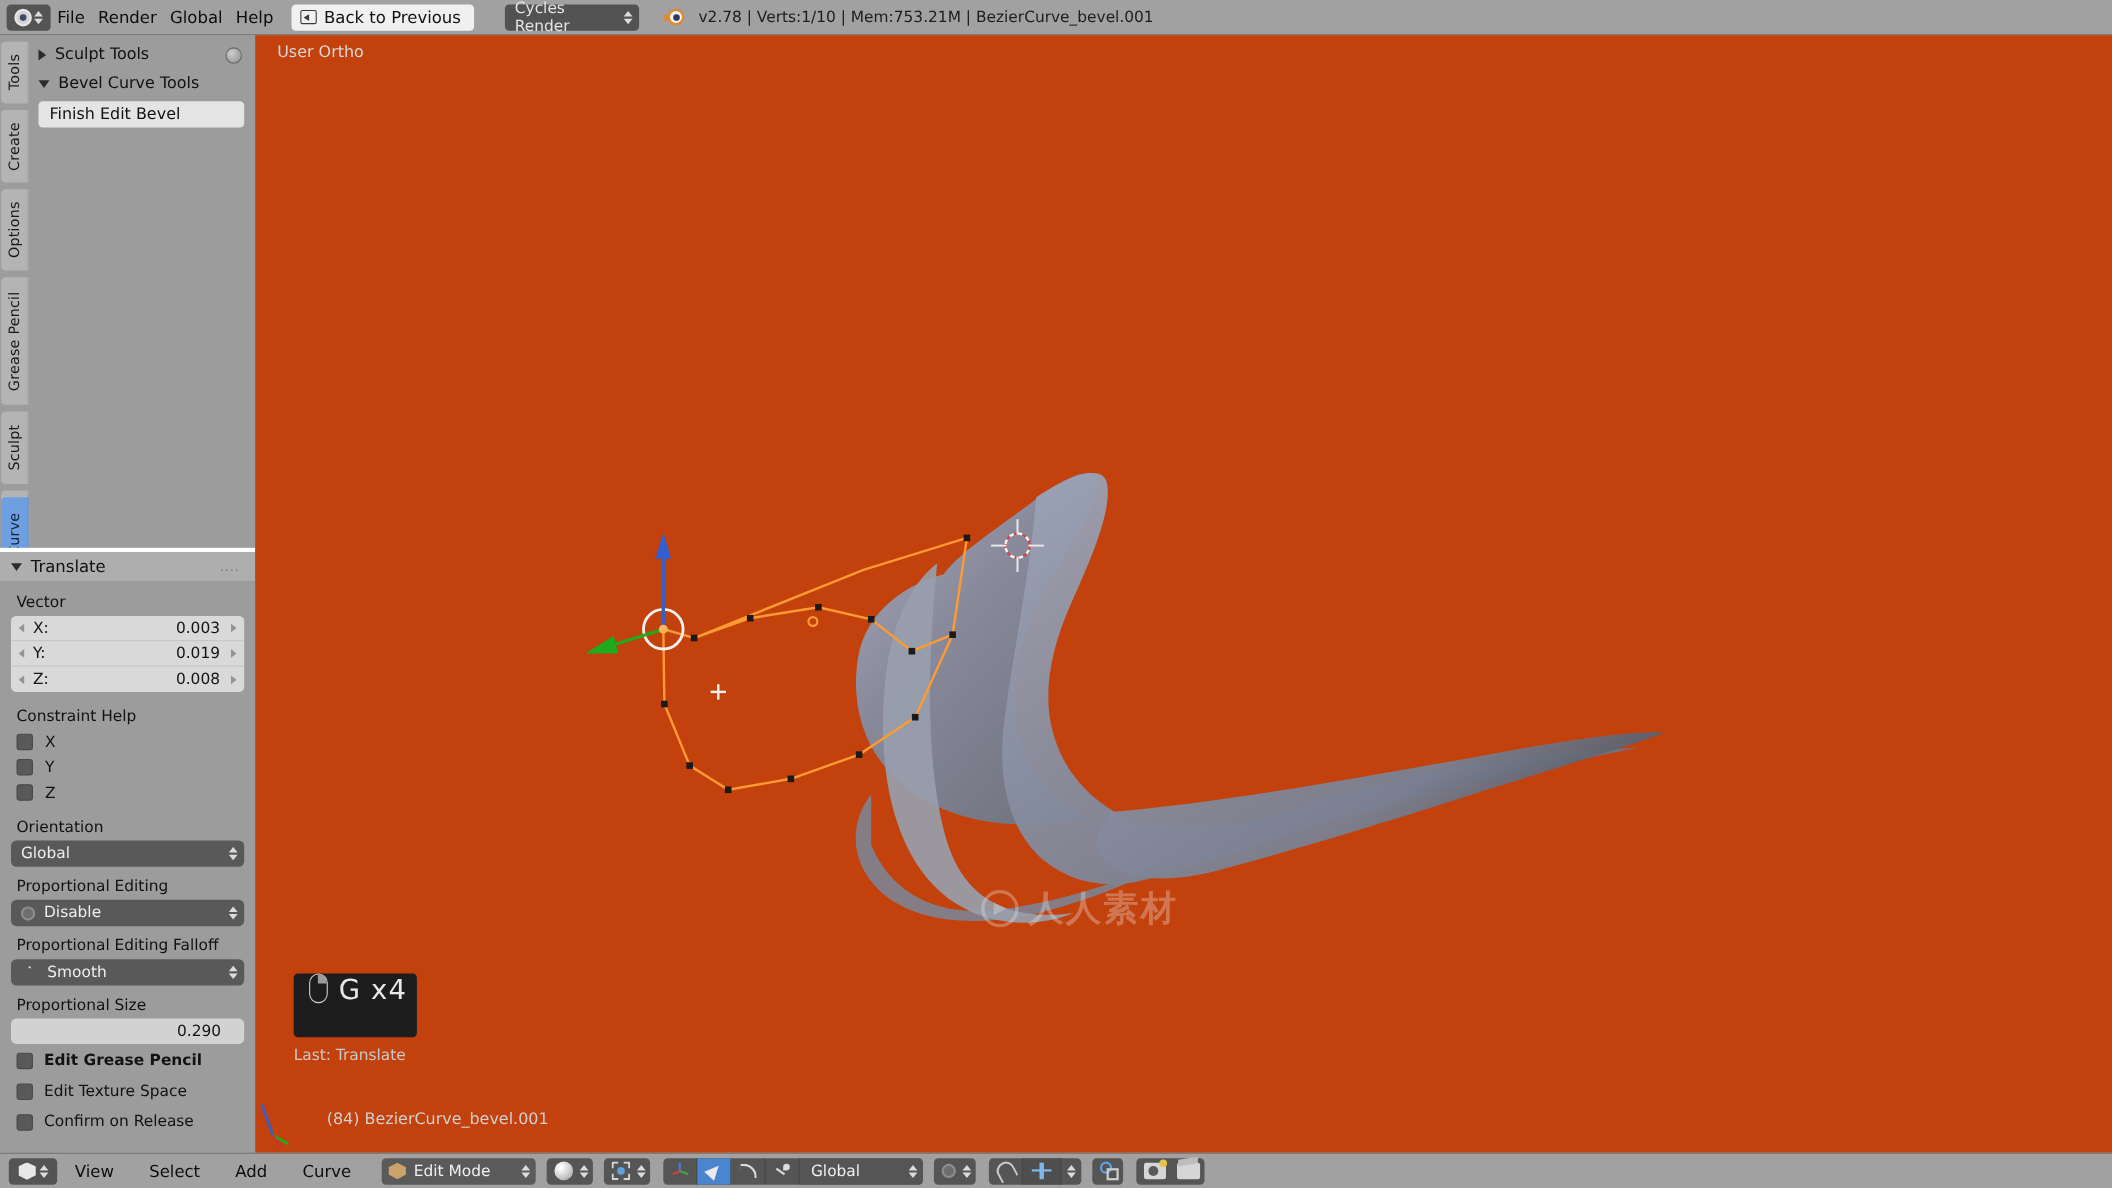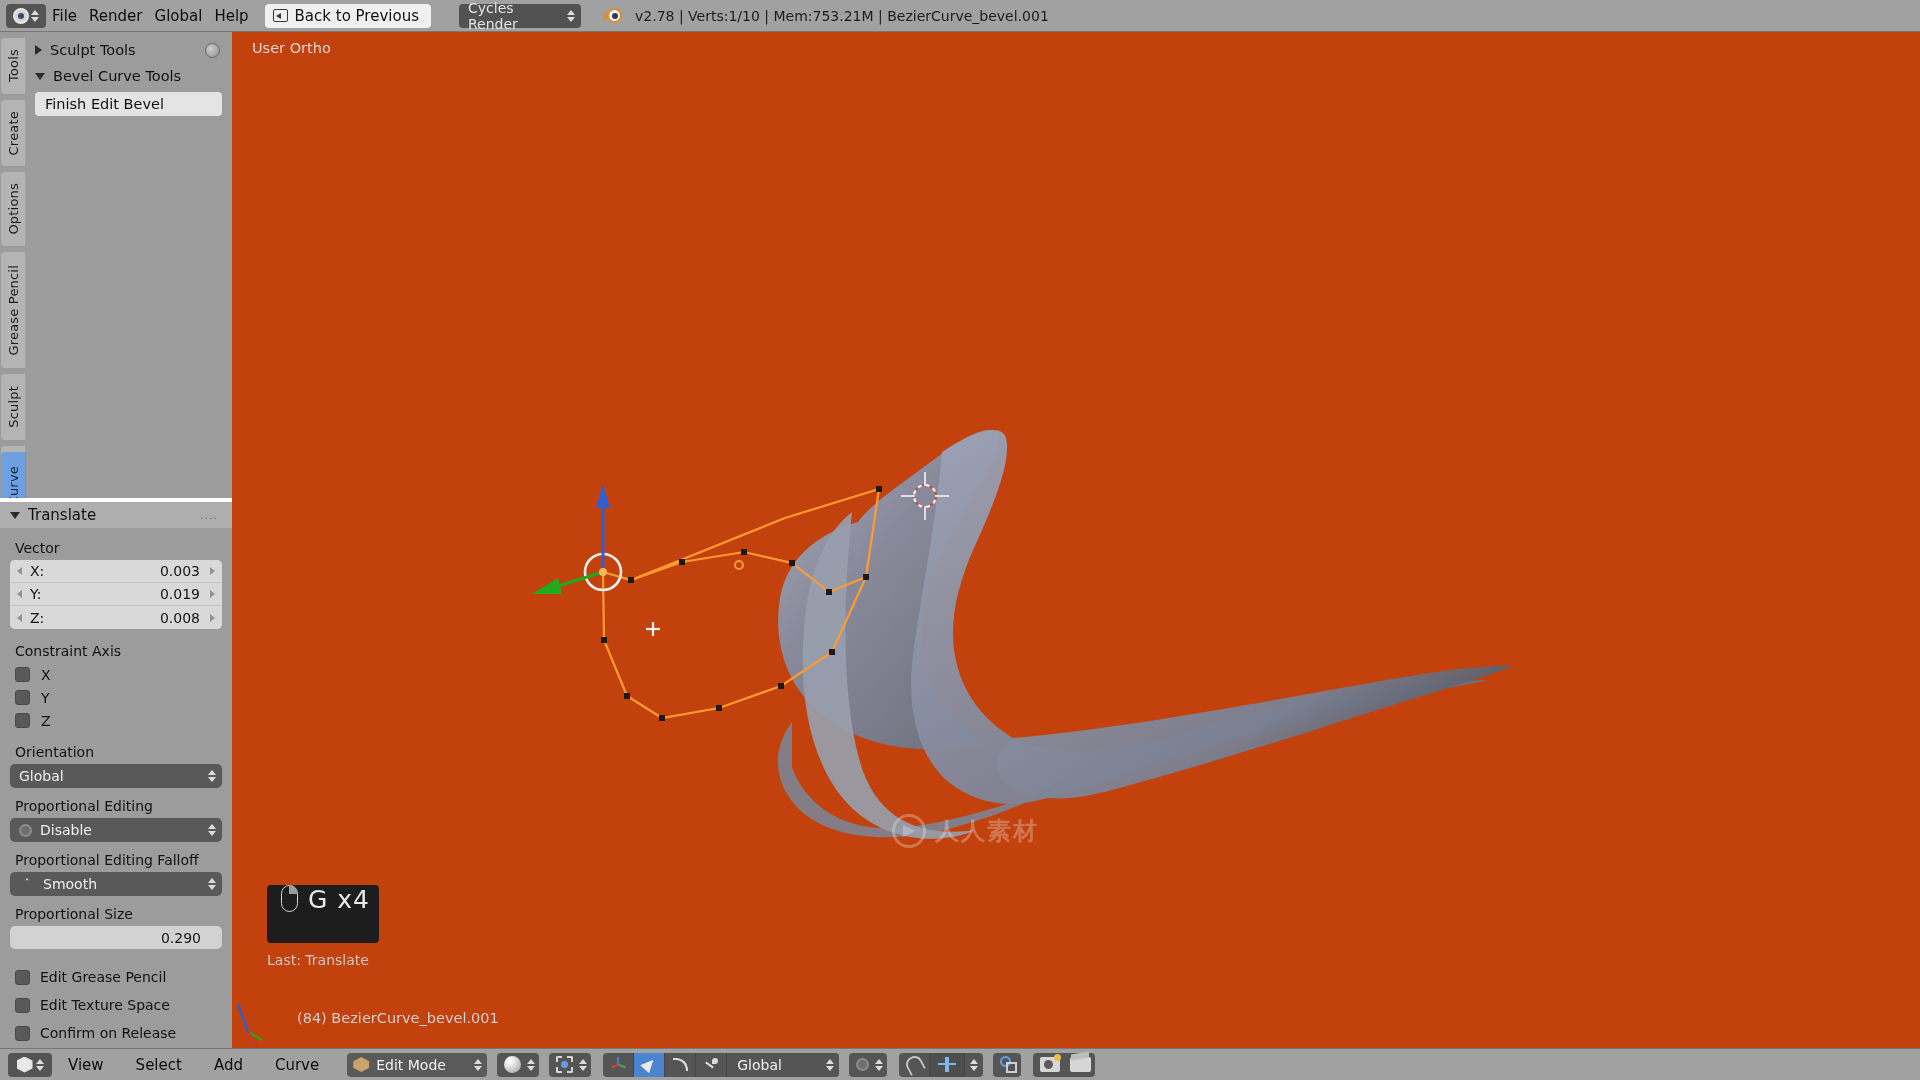--- a/index.html
+++ b/index.html
@@ -369,21 +369,21 @@
     border: 3px solid #f0f0f0;
     display: flex; align-items: center; justify-content: center;
     box-sizing: border-box;
   }
   #watermark .wm-ring::after {
     content: ""; width: 12px; height: 12px;
     background: #f0f0f0;
     clip-path: polygon(0 0, 100% 50%, 0 100%);
   }
   #watermark .wm-text {
-    color: #f2f2f2; font-size: 24px; font-weight: bold;
+    color: #f2f2f2; font-size: 32px; font-weight: bold;
     letter-spacing: 2px;
   }
 
   
   #bottombar {
     position: absolute; left: 0; bottom: 0;
     width: 1920px; height: 32px;
     background: #a1a1a1;
     border-top: 1px solid #777;
     display: flex; align-items: center;
@@ -671,21 +671,21 @@
           <span class="arr-r"></span>
         </div>
         <div class="numrow">
           <span class="arr-l"></span>
           <span class="lbl">Z:</span>
           <span class="val">0.008</span>
           <span class="arr-r"></span>
         </div>
       </div>
 
-      <div class="sec-label" style="margin-top:14px;">Constraint Axis</div>
+      <div class="sec-label" style="margin-top:14px;">Constraint Help</div>
       <div class="axisrow">
         <span class="cbox"></span>
         <span>X</span>
       </div>
       <div class="axisrow">
         <span class="cbox"></span>
         <span>Y</span>
       </div>
       <div class="axisrow">
         <span class="cbox"></span>
@@ -721,21 +721,21 @@
           </span>
       </div>
 
       <div class="sec-label" style="margin-top:10px;">Proportional Size</div>
       <div class="slider-row">
         <span class="arr-l"></span>
         <span class="val">0.290</span>
         <span class="arr-r"></span>
       </div>
 
-      <div class="cbrow" style="margin-top:14px;">
+      <div class="cbrow" style="margin-top:1px;font-weight:bold;">
         <span class="cbox"></span>
         <span>Edit Grease Pencil</span>
       </div>
       <div class="cbrow">
         <span class="cbox"></span>
         <span>Edit Texture Space</span>
       </div>
       <div class="cbrow">
         <span class="cbox"></span>
         <span>Confirm on Release</span>

